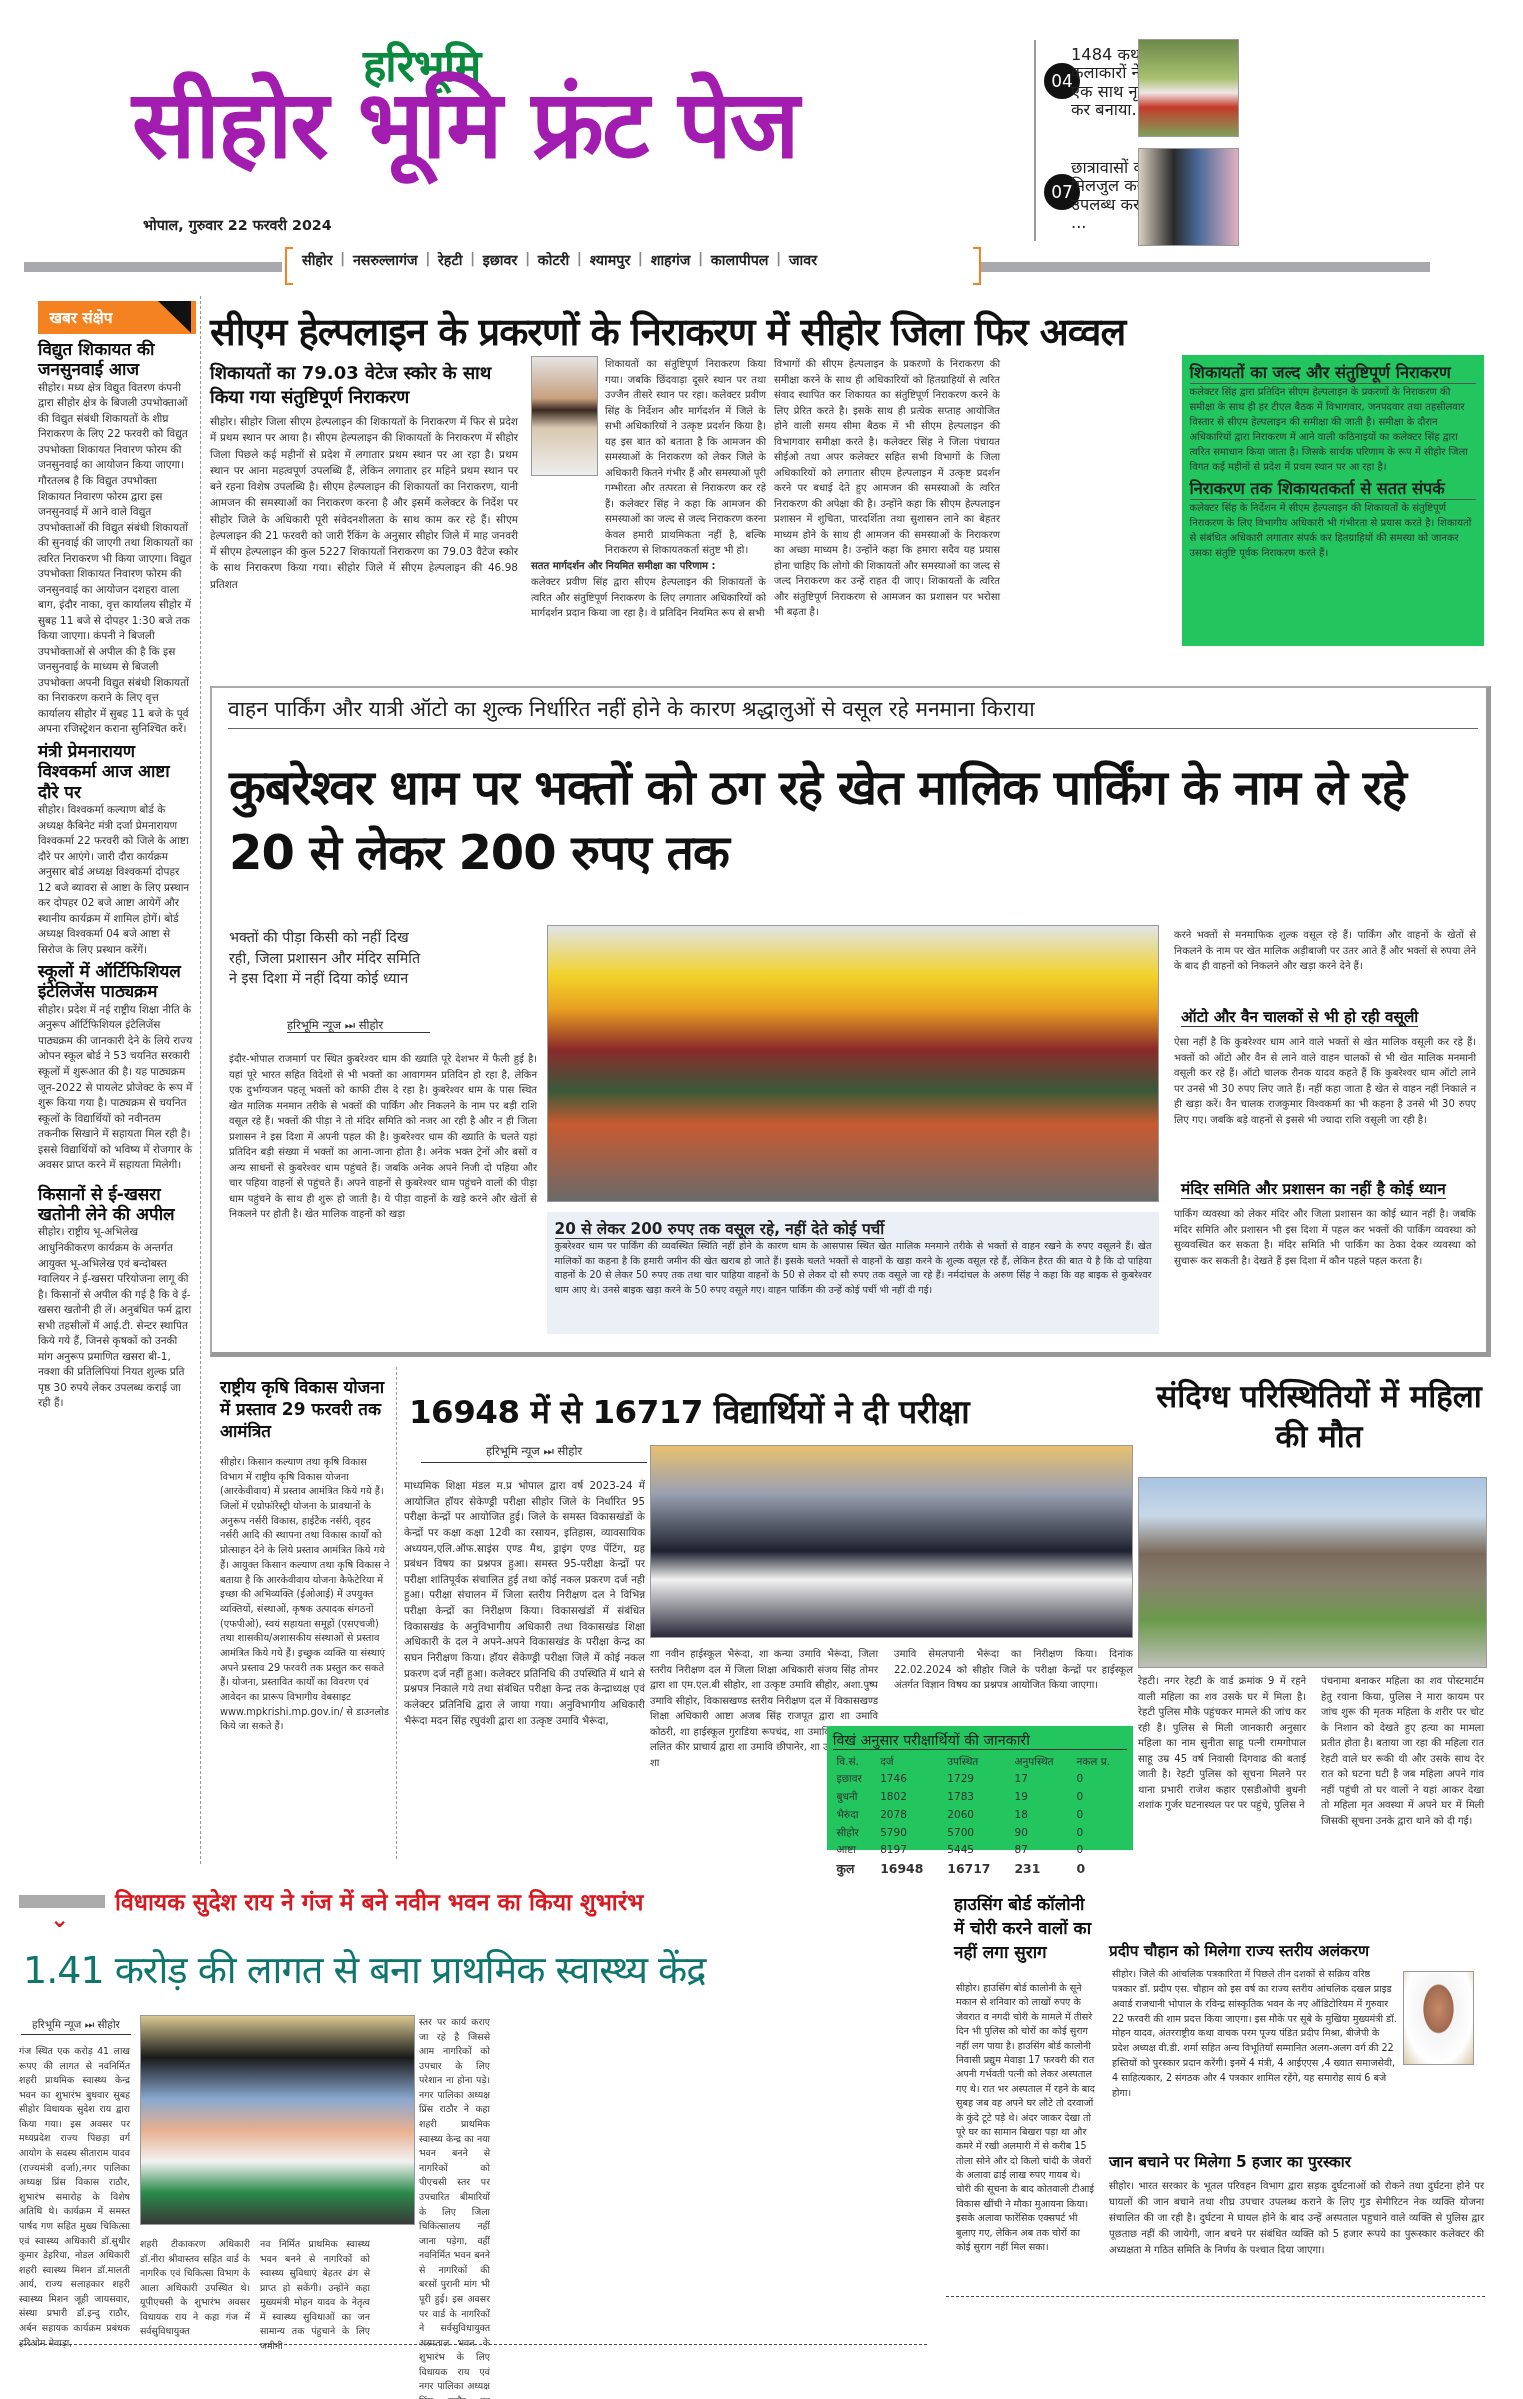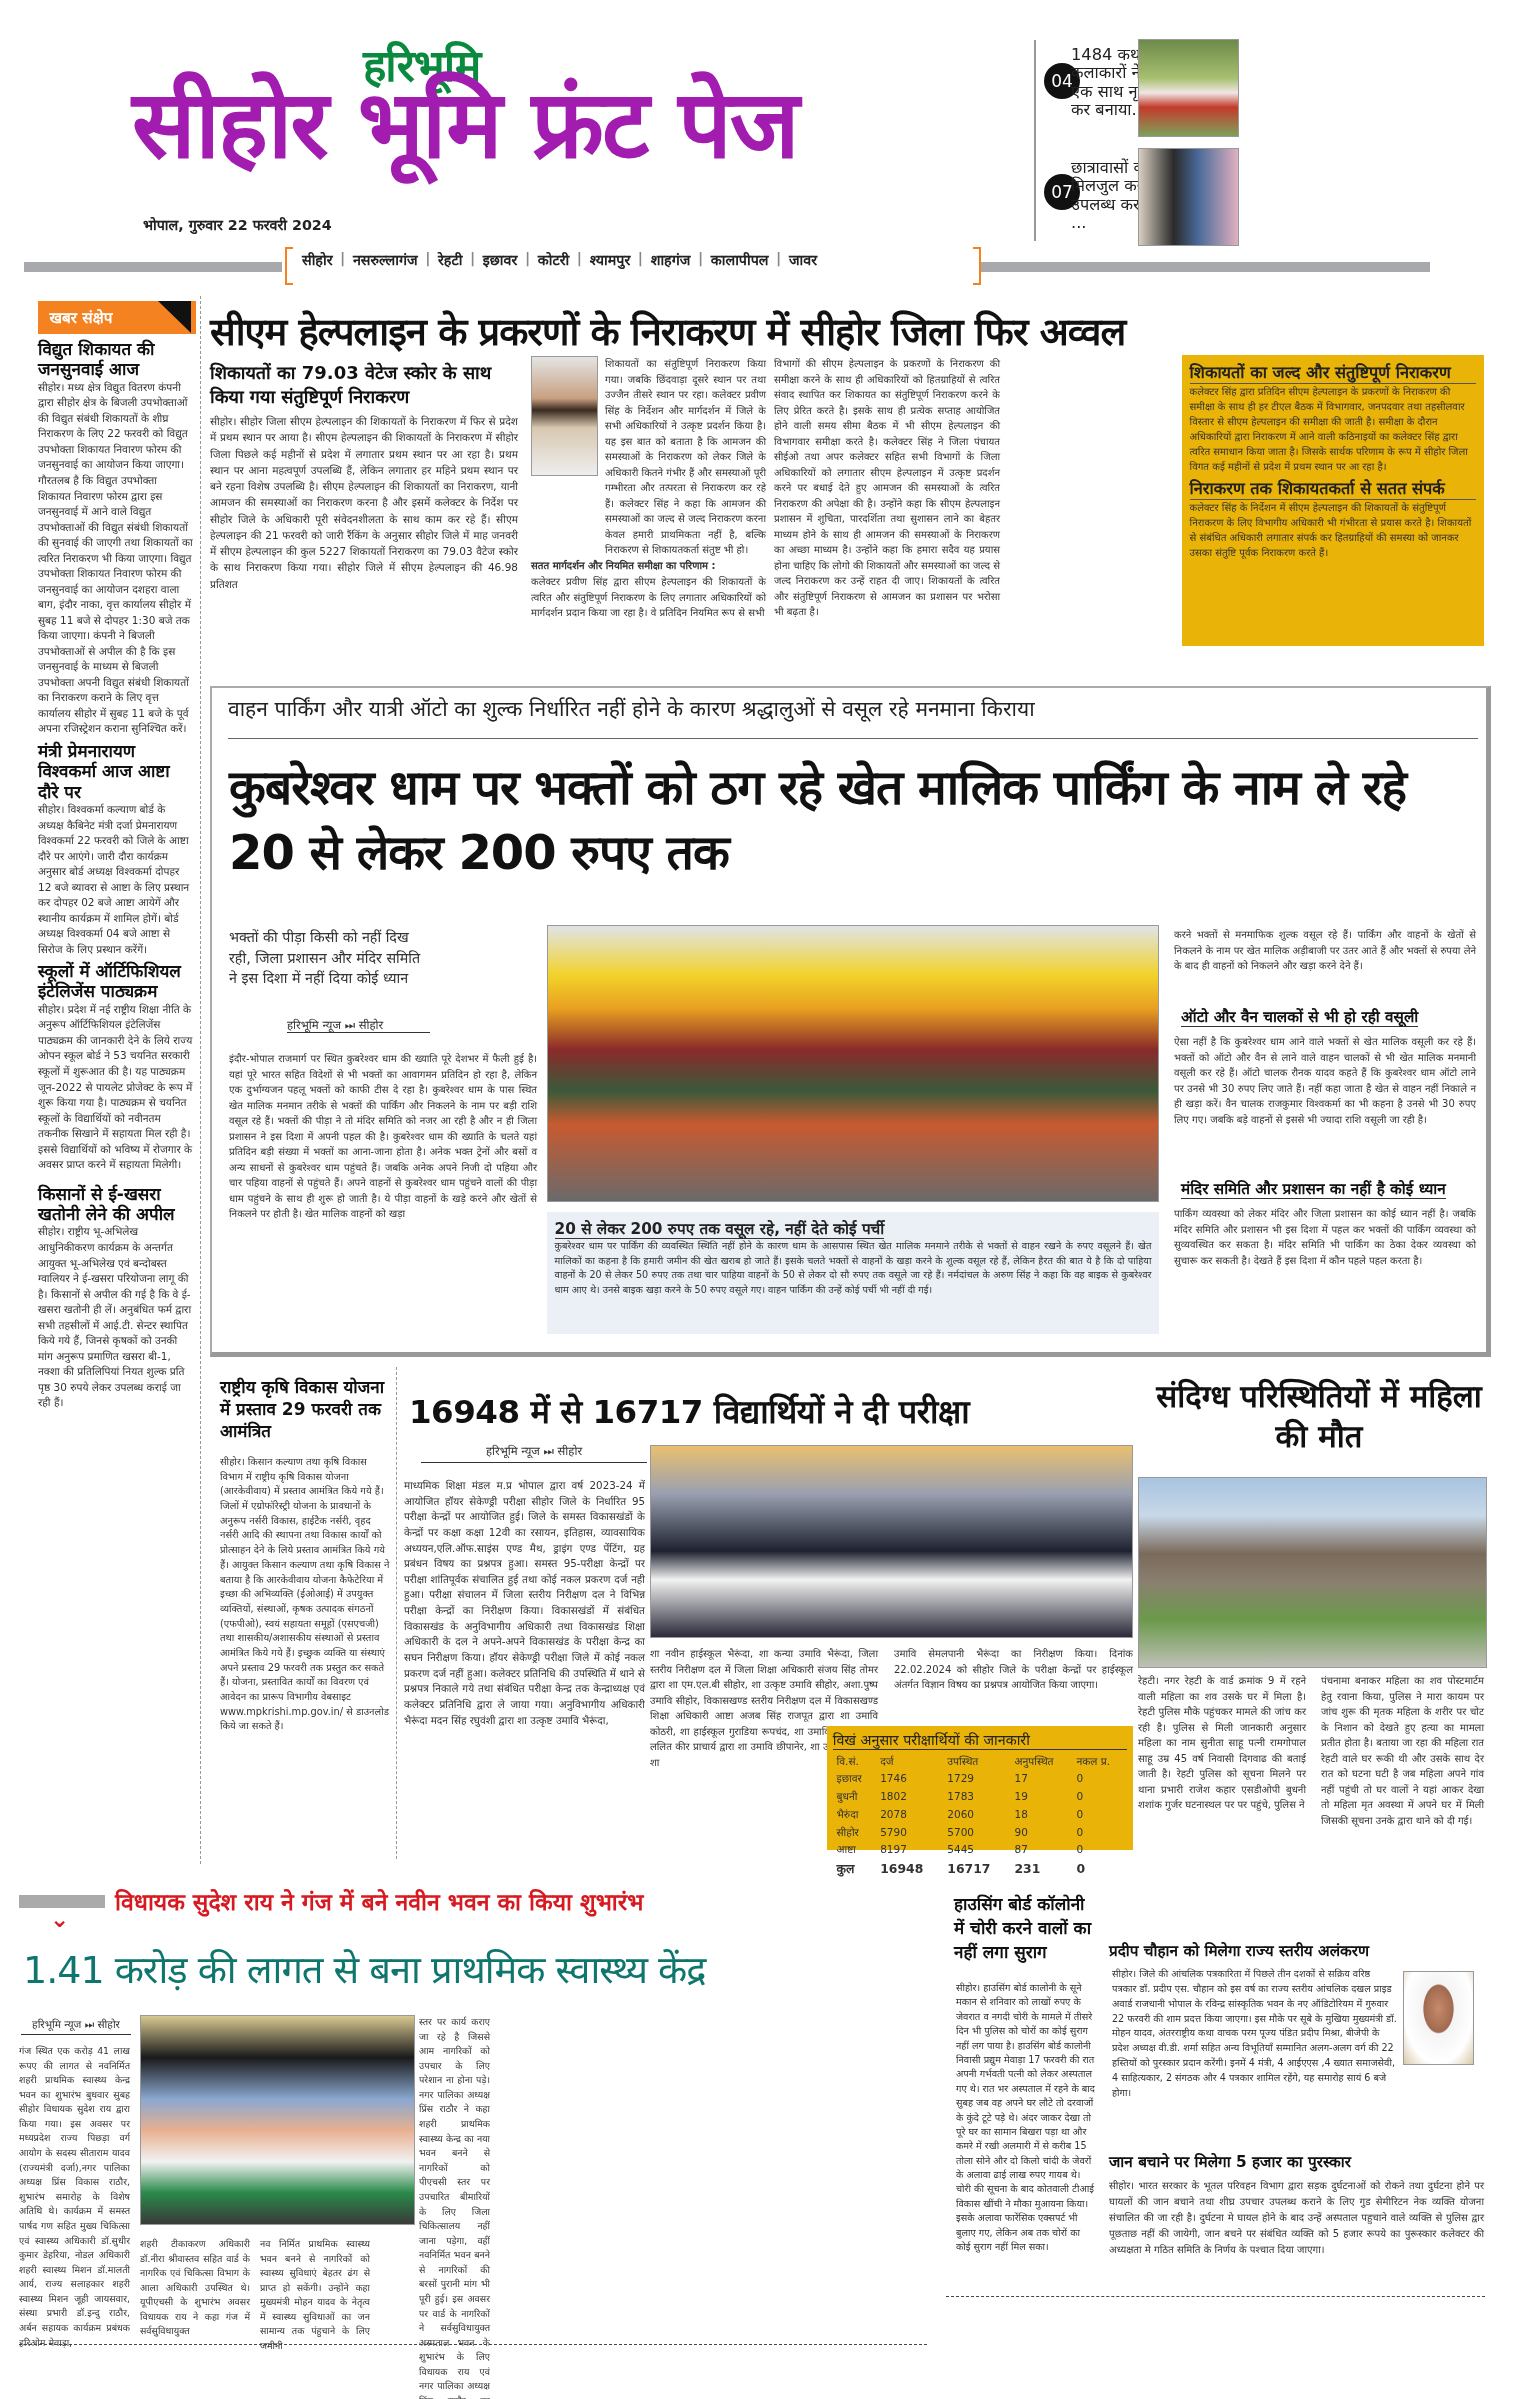--- a/index.html
+++ b/index.html
@@ -10,21 +10,21 @@
 .dateline{left:143px;top:215px;font-size:14.3px;font-weight:bold;color:#222}
 .graybar{height:9.6px;background:#a7a9ac;top:262px}
 .bracket{top:247px;width:7.6px;height:38px;border:2.9px solid #f58220}
 .nav{left:302px;top:250px;font-size:14.3px;font-weight:bold;color:#222;display:flex;gap:7.6px}
 .nav span.sep{color:#888}
 .teaser{font-size:16.3px;line-height:1.12;color:#222;width:96px}
 .tnum{width:36px;height:36px;border-radius:50%;background:#111;color:#fff;font-size:17px;display:flex;align-items:center;justify-content:center}
 .photo{background:linear-gradient(135deg,#8aa66b,#c8b58a 40%,#e8d2b8 60%,#b0705a);border:1px solid #999}
 .ptitle{font-weight:bold;color:#111}
 .body{font-size:11px;line-height:1.55;color:#333;text-align:justify}
-.sidebox{background:#eab308}
+.sidebox{background:#22c55e}
 .h-sub{font-size:16.3px;font-weight:bold;border-bottom:1.9px solid #555;color:#222}
 .khabar{left:38px;top:301px;width:158px;height:32.5px;background:#f58220;color:#fff;font-weight:bold;font-size:15.3px;padding:5.7px 11.5px}
 .khabar-tri{left:158px;top:301px;width:0;height:0;border-top:32.5px solid #111;border-left:33px solid transparent}
 .briefh{font-size:17px;font-weight:bold;line-height:1.2;color:#111}
 .vdot{border-left:1px dashed #999}
 .framebox{border:2.9px solid #aaa;border-right:5.7px solid #999;border-bottom:5.7px solid #999}
 table.exam{border-collapse:collapse;font-size:10.5px;color:#333;width:100%}
 table.exam td{padding:1.9px 3.8px}
 </style>
 </head>
@@ -96,21 +96,21 @@
 <div class="abs body" style="left:531px;top:574px;width:235px;font-size:10px">कलेक्टर प्रवीण सिंह द्वारा सीएम हेल्पलाइन की शिकायतों के त्वरित और संतुष्टिपूर्ण निराकरण के लिए लगातार अधिकारियों को मार्गदर्शन प्रदान किया जा रहा है। वे प्रतिदिन नियमित रूप से सभी</div>
 <div class="abs body" style="left:774px;top:356px;width:226px;font-size:10px">विभागों की सीएम हेल्पलाइन के प्रकरणों के निराकरण की समीक्षा करने के साथ ही अधिकारियों को हितग्राहियों से त्वरित संवाद स्थापित कर शिकायत का संतुष्टिपूर्ण निराकरण करने के लिए प्रेरित करते है। इसके साथ ही प्रत्येक सप्ताह आयोजित होने वाली समय सीमा बैठक में भी सीएम हेल्पलाइन की विभागवार समीक्षा करते है। कलेक्टर सिंह ने जिला पंचायत सीईओ तथा अपर कलेक्टर सहित सभी विभागों के जिला अधिकारियों को लगातार सीएम हेल्पलाइन में उत्कृष्ट प्रदर्शन करने पर बधाई देते हुए आमजन की समस्याओं के त्वरित निराकरण की अपेक्षा की है। उन्होंने कहा कि सीएम हेल्पलाइन प्रशासन में शुचिता, पारदर्शिता तथा सुशासन लाने का बेहतर माध्यम होने के साथ ही आमजन की समस्याओं के निराकरण का अच्छा माध्यम है। उन्होंने कहा कि हमारा सदैव यह प्रयास होना चाहिए कि लोगो की शिकायतों और समस्याओं का जल्द से जल्द निराकरण कर उन्हें राहत दी जाए। शिकायतों के त्वरित और संतुष्टिपूर्ण निराकरण से आमजन का प्रशासन पर भरोसा भी बढ़ता है।</div>
 <div class="abs sidebox" style="left:1182px;top:355px;width:302px;height:291px;padding:5.7px 7.6px">
   <div class="h-sub">शिकायतों का जल्द और संतुष्टिपूर्ण निराकरण</div>
   <div class="body" style="font-size:10px;line-height:1.5;text-align:left">कलेक्टर सिंह द्वारा प्रतिदिन सीएम हेल्पलाइन के प्रकरणों के निराकरण की समीक्षा के साथ ही हर टीएल बैठक में विभागवार, जनपदवार तथा तहसीलवार विस्तार से सीएम हेल्पलाइन की समीक्षा की जाती है। समीक्षा के दौरान अधिकारियों द्वारा निराकरण में आने वाली कठिनाइयों का कलेक्टर सिंह द्वारा त्वरित समाधान किया जाता है। जिसके सार्थक परिणाम के रूप में सीहोर जिला विगत कई महीनों से प्रदेश में प्रथम स्थान पर आ रहा है।</div>
   <div class="h-sub" style="margin-top:3.8px">निराकरण तक शिकायतकर्ता से सतत संपर्क</div>
   <div class="body" style="font-size:10px;line-height:1.5;text-align:left">कलेक्टर सिंह के निर्देशन में सीएम हेल्पलाइन की शिकायतों के संतुष्टिपूर्ण निराकरण के लिए विभागीय अधिकारी भी गंभीरता से प्रयास करते है। शिकायतों से संबंधित अधिकारी लगातार संपर्क कर हितग्राहियों की समस्या को जानकर उसका संतुष्टि पूर्वक निराकरण करते हैं।</div>
 </div>
 
 <div class="abs framebox" style="left:210px;top:686px;width:1281px;height:671px"></div>
-<div class="abs" style="left:228px;top:694px;width:1250px;font-size:21px;color:#222;border-bottom:1.9px solid #666;padding-bottom:16px;white-space:nowrap;overflow:hidden">वाहन पार्किंग और यात्री ऑटो का शुल्क निर्धारित नहीं होने के कारण श्रद्धालुओं से वसूल रहे मनमाना किराया</div>
+<div class="abs" style="left:228px;top:694px;width:1250px;font-size:21px;color:#222;border-bottom:1.9px solid #666;padding-bottom:6px;white-space:nowrap;overflow:hidden">वाहन पार्किंग और यात्री ऑटो का शुल्क निर्धारित नहीं होने के कारण श्रद्धालुओं से वसूल रहे मनमाना किराया</div>
 <div class="abs ptitle" style="left:229px;top:755px;width:1243px;font-size:48px;line-height:1.35;letter-spacing:-1px">कुबरेश्वर धाम पर भक्तों को ठग रहे खेत मालिक पार्किंग के नाम ले रहे 20 से लेकर 200 रुपए तक</div>
 <div class="abs" style="left:229px;top:927px;width:201px;font-size:14.3px;line-height:1.45;color:#333">भक्तों की पीड़ा किसी को नहीं दिख रही, जिला प्रशासन और मंदिर समिति ने इस दिशा में नहीं दिया कोई ध्यान</div>
 <div class="abs" style="left:287px;top:1017px;font-size:11.5px;color:#333;border-bottom:1px solid #333;width:143px"><span>हरिभूमि न्यूज</span> <span>⏭</span> <span>सीहोर</span></div>
 <div class="abs body" style="left:229px;top:1051px;width:308px;font-size:10px">इंदौर-भोपाल राजमार्ग पर स्थित कुबरेश्वर धाम की ख्याति पूरे देशभर में फैली हुई है। यहां पूरे भारत सहित विदेशों से भी भक्तों का आवागमन प्रतिदिन हो रहा है, लेकिन एक दुर्भाग्यजन पहलू भक्तों को काफी टीस दे रहा है। कुबरेश्वर धाम के पास स्थित खेत मालिक मनमान तरीके से भक्तों की पार्किंग और निकलने के नाम पर बड़ी राशि वसूल रहे हैं। भक्तों की पीड़ा ने तो मंदिर समिति को नजर आ रही है और न ही जिला प्रशासन ने इस दिशा में अपनी पहल की है। कुबरेश्वर धाम की ख्याति के चलते यहां प्रतिदिन बड़ी संख्या में भक्तों का आना-जाना होता है। अनेक भक्त ट्रेनों और बसों व अन्य साधनों से कुबरेश्वर धाम पहुंचते हैं। जबकि अनेक अपने निजी दो पहिया और चार पहिया वाहनों से पहुंचते हैं। अपने वाहनों से कुबरेश्वर धाम पहुंचने वालों की पीड़ा धाम पहुंचने के साथ ही शुरू हो जाती है। ये पीड़ा वाहनों के खड़े करने और खेतों से निकलने पर होती है। खेत मालिक वाहनों को खड़ा</div>
 <div class="abs photo" style="left:547px;top:925px;width:612px;height:277px;background:linear-gradient(180deg,#dfe4e8 0%,#f2d22a 18%,#e8a020 30%,#8a2a2a 45%,#3a5a3a 60%,#c85a30 72%,#6a6a6a 100%)"></div>
 <div class="abs" style="left:547px;top:1212px;width:612px;height:122px;background:#eaf0f6;padding:5.7px 7.6px">
   <div style="font-size:15.3px;font-weight:bold;color:#222;border-bottom:1.9px solid #333;display:inline-block">20 से लेकर 200 रुपए तक वसूल रहे, नहीं देते कोई पर्ची</div>
   <div class="body" style="font-size:9.6px;line-height:1.55">कुबरेश्वर धाम पर पार्किंग की व्यवस्थित स्थिति नहीं होने के कारण धाम के आसपास स्थित खेत मालिक मनमाने तरीके से भक्तों से वाहन रखने के रुपए वसूलने हैं। खेत मालिकों का कहना है कि हमारी जमीन की खेत खराब हो जाते हैं। इसके चलते भक्तों से वाहनों के खड़ा करने के शुल्क वसूल रहे हैं, लेकिन हैरत की बात ये है कि दो पाहिया वाहनों के 20 से लेकर 50 रुपए तक तथा चार पाहिया वाहनों के 50 से लेकर दो सौ रुपए तक वसूले जा रहे हैं। नर्मदांचल के अरुण सिंह ने कहा कि वह बाइक से कुबरेश्वर धाम आए थे। उनसे बाइक खड़ा करने के 50 रुपए वसूले गए। वाहन पार्किंग की उन्हें कोई पर्ची भी नहीं दी गई।</div>
 </div>
 <div class="abs body" style="left:1174px;top:927px;width:302px;font-size:10px">करने भक्तों से मनमाफिक शुल्क वसूल रहे हैं। पार्किंग और वाहनों के खेतों से निकलने के नाम पर खेत मालिक अड़ीबाजी पर उतर आते हैं और भक्तों से रुपया लेने के बाद ही वाहनों को निकलने और खड़ा करने देने हैं।</div>

